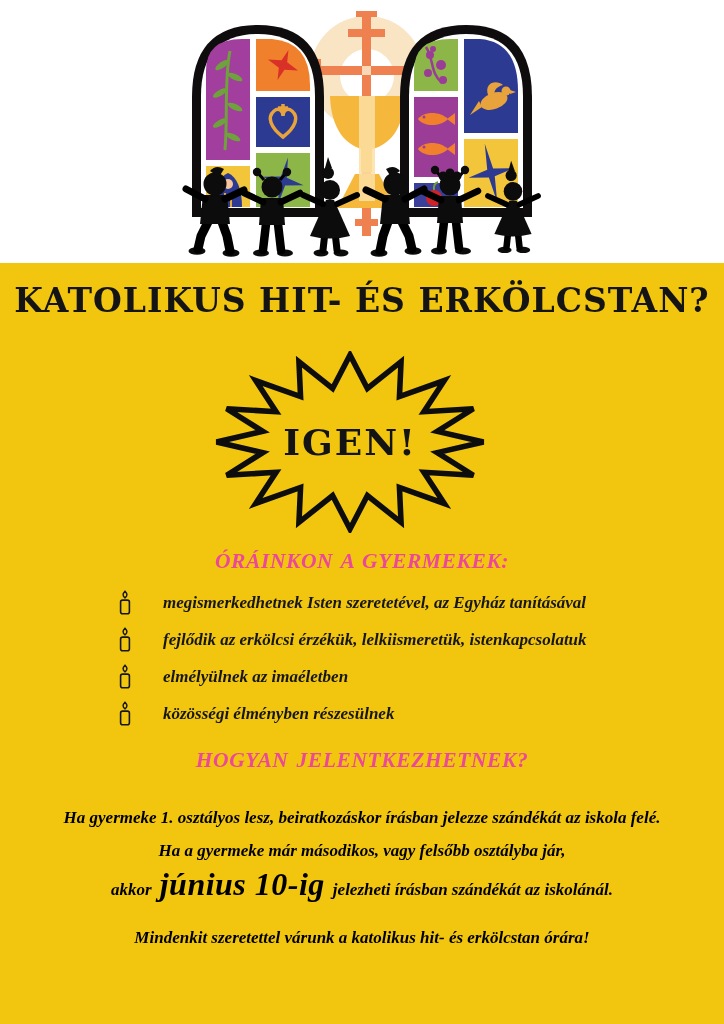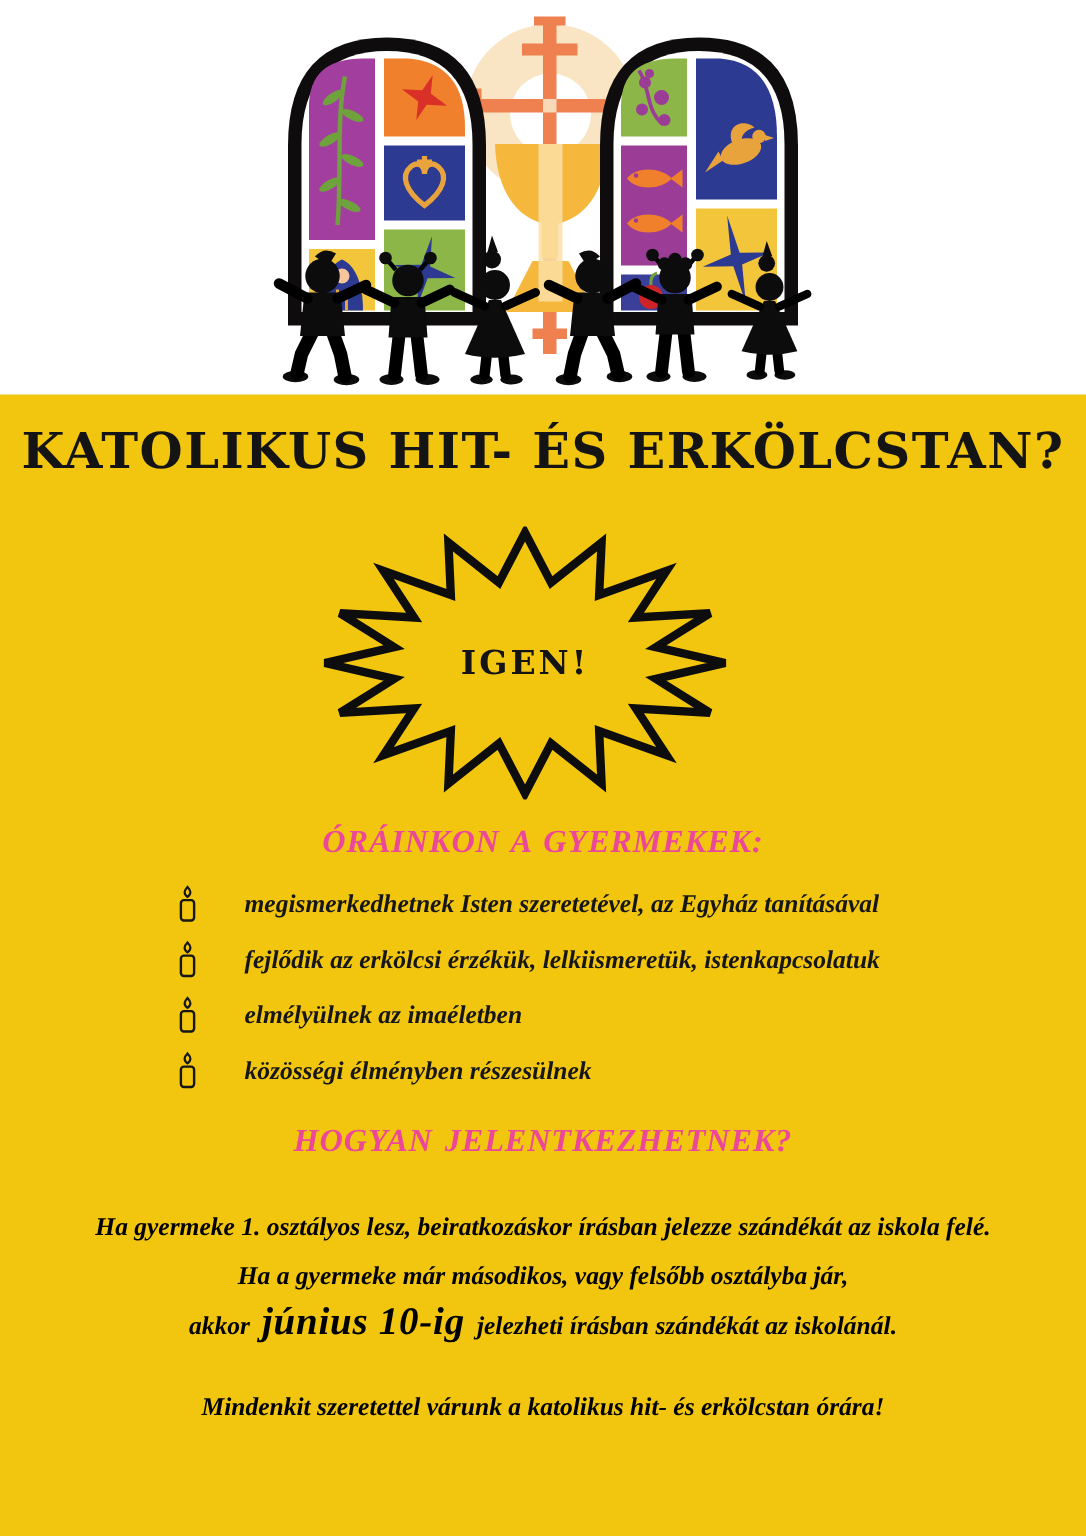--- a/index.html
+++ b/index.html
@@ -22,21 +22,21 @@
     letter-spacing:1px;
     line-height:40px;
     color:#141414;
   }
   .burst-wrap{position:absolute;left:206px;top:351px;width:288px;height:182px;}
   .burst-wrap svg{position:absolute;top:0;left:0;}
   .burst-label{
     position:absolute;top:0;left:0;width:288px;height:182px;
     display:flex;align-items:center;justify-content:center;
     font-family:"DejaVu Serif", serif;
-    font-weight:700;font-size:22px;letter-spacing:2px;color:#141414;
+    font-weight:700;font-size:36px;letter-spacing:2px;color:#141414;
   }
   .section-heading{
     position:absolute;left:0;width:724px;text-align:center;
     font-weight:700;font-style:italic;
     font-size:21.5px;letter-spacing:0.6px;word-spacing:2px;
     color:#ec4899;
   }
   .benefits-heading{top:549px;}
   .howto-heading{top:748px;}
   .bullets{position:absolute;top:584px;left:117px;width:560px;}
@@ -44,21 +44,21 @@
   .candle{width:16px;height:28px;flex:0 0 16px;margin-right:30px;display:flex;align-items:center;}
   .bullet-text{font-weight:700;font-style:italic;font-size:17px;white-space:nowrap;}
   .para-line{
     position:absolute;left:0;width:724px;text-align:center;
     font-weight:700;font-style:italic;font-size:17px;white-space:nowrap;
     color:#000000;
   }
   .line1{top:808px;}
   .line2{top:841px;}
   .line3{top:866px;display:flex;justify-content:center;align-items:baseline;gap:8px;}
-  .deadline{font-size:26px;letter-spacing:0.5px;}
+  .deadline{font-size:32px;letter-spacing:0.5px;}
   .closing1{top:928px;}
   .closing2{top:960px;}
 </style>
 </head>
 <body>
 
 <div class="poster">
 
   <svg class="header-art" viewBox="0 0 724 263">
 

